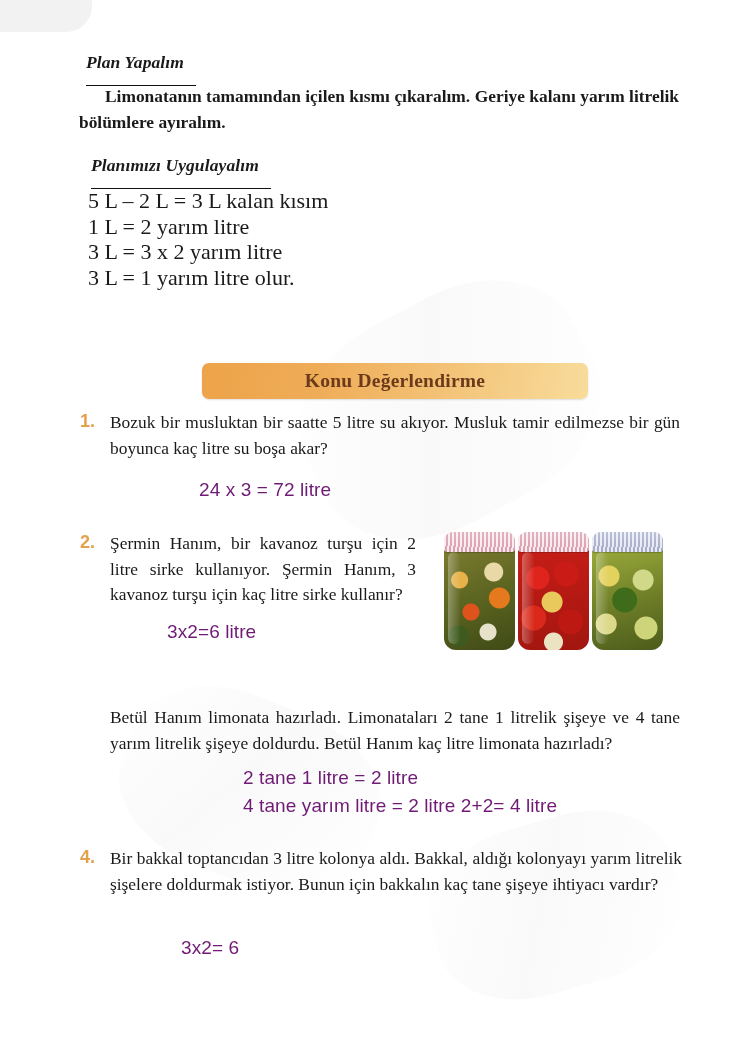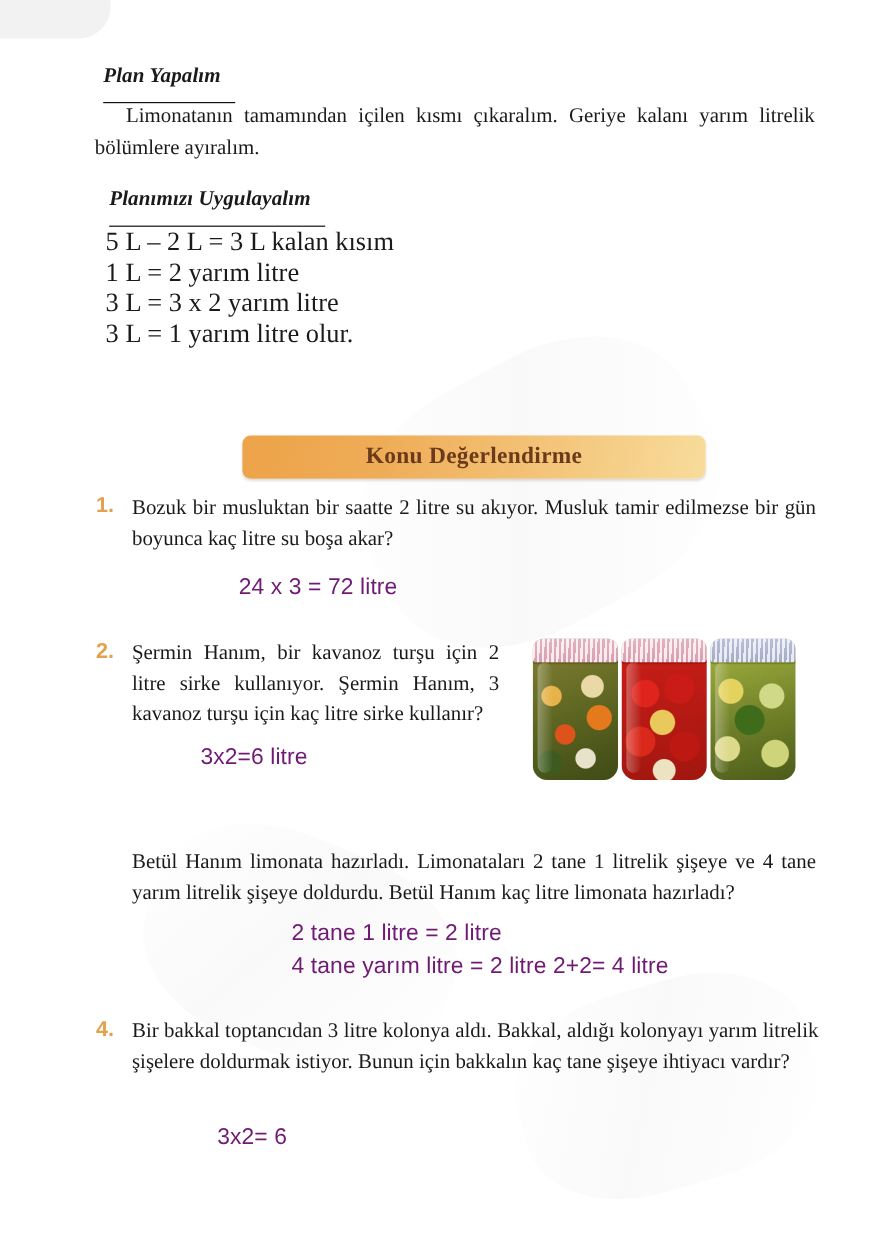--- a/index.html
+++ b/index.html
@@ -72,20 +72,21 @@
     font-size: 17.4px;
     line-height: 25.5px;
     text-align: justify;
     text-justify: inter-word;
   }
   .p-intro {
     left: 79px;
     top: 84px;
     width: 600px;
     text-indent: 26px;
+    font-weight: bold;
   }
 
   
   .steps {
     position: absolute;
     left: 88px;
     top: 188px;
     width: 580px;
     list-style: none;
     margin: 0;
@@ -245,21 +246,21 @@
       <li>1 L = 2 yarım litre</li>
       <li>3 L = 3 x 2 yarım litre</li>
       <li>3 L = 1 yarım litre olur.</li>
     </ul>
 
     <div class="banner">
       <span class="banner-text">Konu Değerlendirme</span>
     </div>
 
     <div class="q-num" style="left:80px; top:411px;">1.</div>
-    <div class="q-text" style="left:110px; top:410px; width:570px;">Bozuk bir musluktan bir saatte 2 litre su akıyor. Musluk tamir edilmezse bir gün boyunca kaç litre su boşa akar?</div>
+    <div class="q-text" style="left:110px; top:410px; width:570px;">Bozuk bir musluktan bir saatte 5 litre su akıyor. Musluk tamir edilmezse bir gün boyunca kaç litre su boşa akar?</div>
     <div class="answer" style="left:199px; top:479px;">24 x 3 = 72 litre</div>
 
     <div class="q-num" style="left:80px; top:532px;">2.</div>
     <div class="q-text" style="left:110px; top:531px; width:306px;">Şermin Hanım, bir kavanoz turşu için 2 litre sirke kullanıyor. Şermin Hanım, 3 kavanoz turşu için kaç litre sirke kullanır?</div>
     <div class="answer" style="left:167px; top:621px;">3x2=6 litre</div>
 
     <div class="jars">
       <div class="jar j1">
         <div class="fill"></div>
         <div class="lid"></div>

